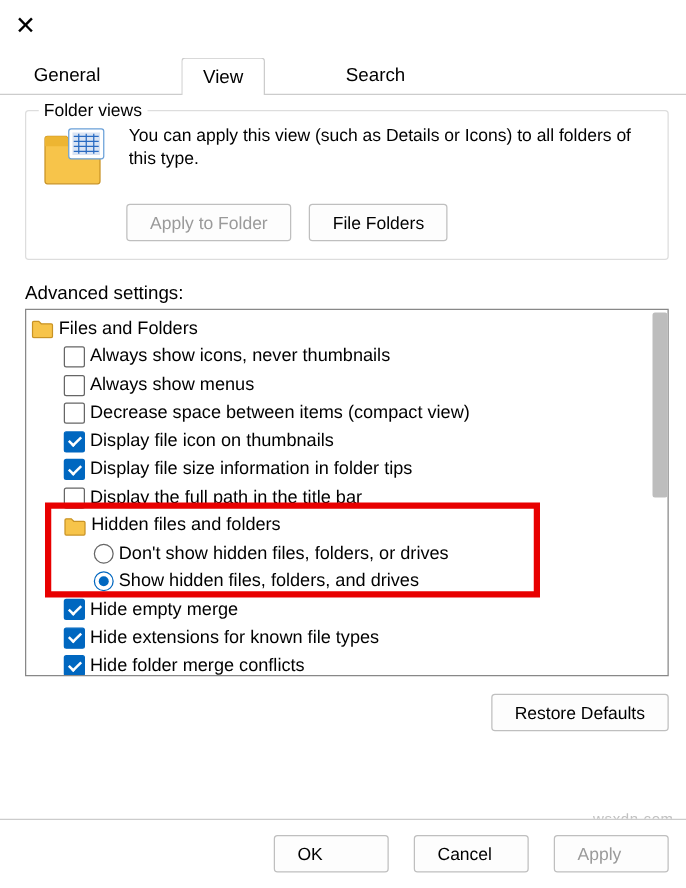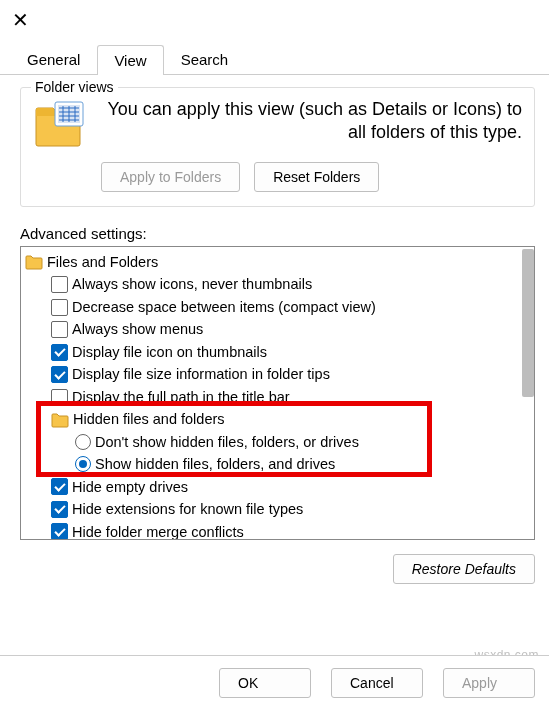--- a/index.html
+++ b/index.html
@@ -1,50 +1,50 @@
 <!DOCTYPE html>
 <html><head>
 <meta charset="utf-8">
 <style>
 * { box-sizing: border-box; font-family: "Segoe UI", Arial, sans-serif; }
 body { margin: 0; background: #fff; width: 549px; height: 710px; overflow: hidden; position: relative; }
 .titlebar { display: flex; justify-content: space-between; align-items: center; padding: 8px 14px 6px 12px; }
 .title { font-size: 16px; }
 .close { font-size: 20px; font-weight: 300; cursor: default; }
-.tabs { display: flex; padding: 6px 10px 0 10px; border-bottom: 1px solid #ccc; }
+.tabs { display: flex; padding: 6px 10px 0 10px; border-bottom: 1px solid #ccc; gap: 48px; }
 .tab { padding: 6px 16px; font-size: 15px; border: 1px solid transparent; border-bottom: none; border-radius: 3px 3px 0 0; cursor: default; }
 .tab.active { background: #fff; border-color: #ccc; position: relative; top: 1px; }
 .section { margin: 12px 14px 0 20px; }
 .groupbox { border: 1px solid #ddd; border-radius: 3px; padding: 10px 12px 14px 12px; position: relative; margin-top: 6px; }
 .grouplabel { position: absolute; top: -9px; left: 10px; background: #fff; padding: 0 4px; font-size: 14px; }
 .fv-row { display: flex; gap: 14px; }
 .folder-big { width: 56px; height: 52px; flex: 0 0 56px; position: relative; }
 .folder-big svg { width: 100%; height: 100%; }
-.fv-text { font-size: 18px; line-height: 1.3; text-align: right; }
+.fv-text { font-size: 14px; line-height: 1.3; }
 .fv-btns { display: flex; gap: 14px; margin-top: 12px; margin-left: 68px; }
 .btn { border: 1px solid #bfbfbf; background: #fdfdfd; font-size: 14px; padding: 6px 18px; border-radius: 3px; cursor: default; }
 .btn.disabled { color: #9a9a9a; }
 .adv-label { font-size: 15px; margin: 18px 0 4px 20px; }
 .tree-wrap { margin: 0 14px 0 20px; border: 1px solid #888; height: 294px; position: relative; overflow: hidden; }
 .tree { padding: 4px 2px; font-size: 14.5px; line-height: 1.55; }
 .node { display: flex; align-items: center; gap: 4px; white-space: nowrap; }
 .ind0 { padding-left: 2px; }
 .ind1 { padding-left: 28px; }
 .ind2 { padding-left: 52px; text-align: center; }
 .folder-sm { width: 18px; height: 16px; display: inline-block; }
 .folder-sm svg { width: 100%; height: 100%; display: block; }
 .cb { width: 17px; height: 17px; border: 1.5px solid #666; border-radius: 2px; display: inline-flex; align-items: center; justify-content: center; flex-shrink: 0; }
 .cb.checked { background: #0067c0; border-color: #0067c0; }
 .cb.checked::after { content: ""; width: 4px; height: 8px; border: solid #fff; border-width: 0 2px 2px 0; transform: rotate(45deg); margin-top: -2px; }
 .rb { width: 16px; height: 16px; border: 1.5px solid #666; border-radius: 50%; display: inline-flex; align-items: center; justify-content: center; flex-shrink: 0; }
 .rb.sel { border-color: #0067c0; }
 .rb.sel::after { content: ""; width: 8px; height: 8px; border-radius: 50%; background: #0067c0; }
 .highlight { position: absolute; border: 5px solid #e80000; pointer-events: none; }
 .scrollbar { position: absolute; right: 0; top: 2px; width: 12px; height: 148px; background: #bdbdbd; border-radius: 2px; }
-.restore-row { display: flex; justify-content: flex-end; margin: 14px 14px 0 0; font-style: italic; }
+.restore-row { display: flex; justify-content: flex-end; margin: 14px 14px 0 0; }
 .bottom-bar { position: absolute; bottom: 0; left: 0; right: 0; border-top: 1px solid #ccc; padding: 12px 14px; display: flex; justify-content: flex-end; gap: 20px; background: #fff; }
 .bottom-bar .btn { min-width: 92px; }
 .watermark { position: absolute; right: 10px; bottom: 48px; font-size: 12px; color: #c0c0c0; letter-spacing: .5px; }
 </style>
 </head>
 <body>
 
 <div class="titlebar">
   <div class="close">✕</div>
 </div>
@@ -72,22 +72,22 @@
               <line x1="26" y1="22" x2="46" y2="22"></line>
             <line x1="30" y1="8" x2="30" y2="24"></line>
               <line x1="36" y1="8" x2="36" y2="24"></line>
               <line x1="42" y1="8" x2="42" y2="24"></line>
           </g>
         </svg>
       </div>
       <div class="fv-text">You can apply this view (such as Details or Icons) to all folders of this type.</div>
     </div>
     <div class="fv-btns">
-      <div class="btn disabled">Apply to Folders</div>
-      <div class="btn">Reset Folders</div>
+      <div class="btn disabled">Apply to Folder</div>
+      <div class="btn">File Folders</div>
     </div>
   </div>
 </div>
 
 <div class="adv-label">Advanced settings:</div>
 
 <div class="tree-wrap">
   <div class="tree">
     <div class="node ind0">
       <span class="folder-sm">
@@ -96,25 +96,25 @@
           </svg>
         </span>
       <span>Files and Folders</span>
     </div>
     <div class="node ind1">
         <span class="cb"></span>
         <span>Always show icons, never thumbnails</span>
       </div>
     <div class="node ind1">
         <span class="cb"></span>
-        <span>Decrease space between items (compact view)</span>
+        <span>Always show menus</span>
       </div>
     <div class="node ind1">
         <span class="cb"></span>
-        <span>Always show menus</span>
+        <span>Decrease space between items (compact view)</span>
       </div>
     <div class="node ind1">
         <span class="cb checked"></span>
         <span>Display file icon on thumbnails</span>
       </div>
     <div class="node ind1">
         <span class="cb checked"></span>
         <span>Display file size information in folder tips</span>
       </div>
     <div class="node ind1">
@@ -132,21 +132,21 @@
     <div class="node ind2">
         <span class="rb"></span>
         <span>Don't show hidden files, folders, or drives</span>
       </div>
     <div class="node ind2">
         <span class="rb sel"></span>
         <span>Show hidden files, folders, and drives</span>
       </div>
     <div class="node ind1">
         <span class="cb checked"></span>
-        <span>Hide empty drives</span>
+        <span>Hide empty merge</span>
       </div>
     <div class="node ind1">
         <span class="cb checked"></span>
         <span>Hide extensions for known file types</span>
       </div>
     <div class="node ind1">
         <span class="cb checked"></span>
         <span>Hide folder merge conflicts</span>
       </div>
 

